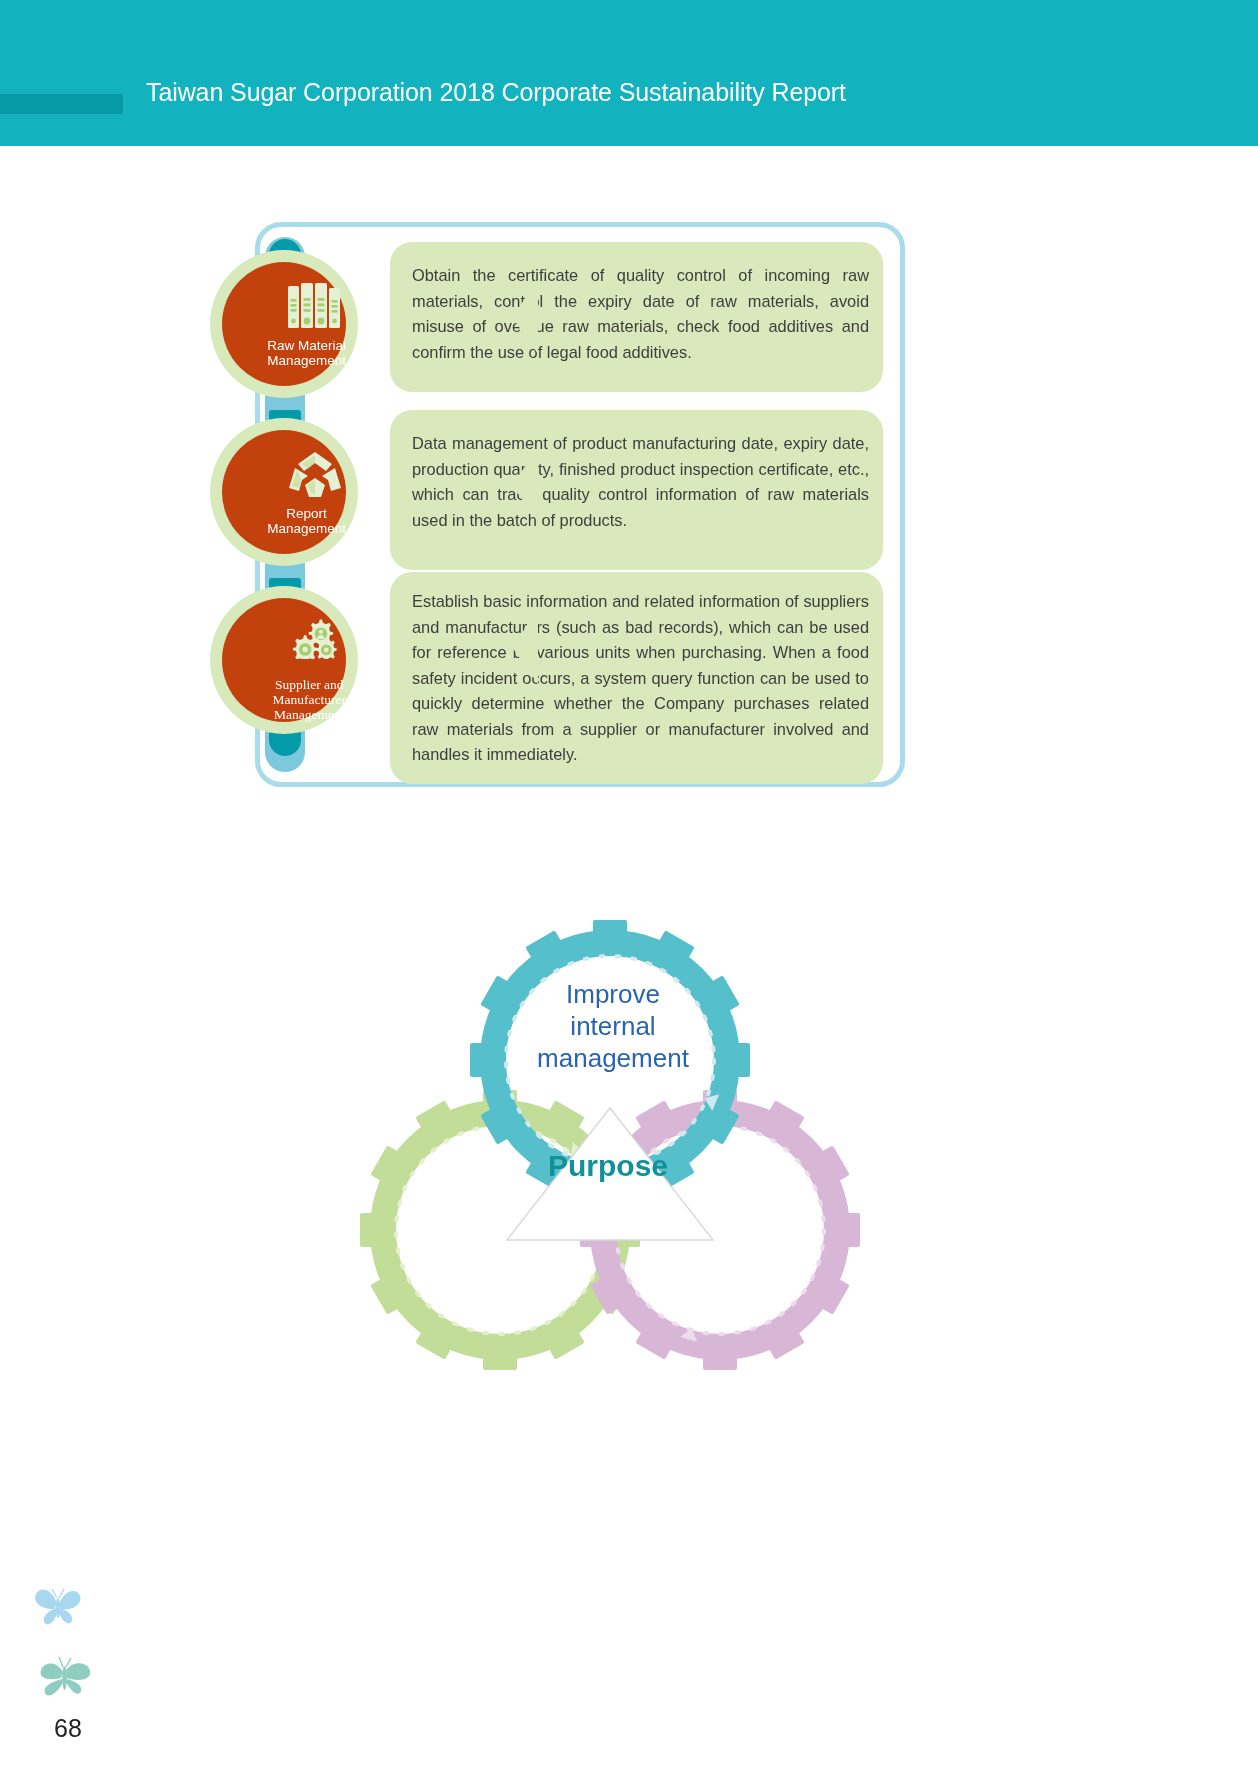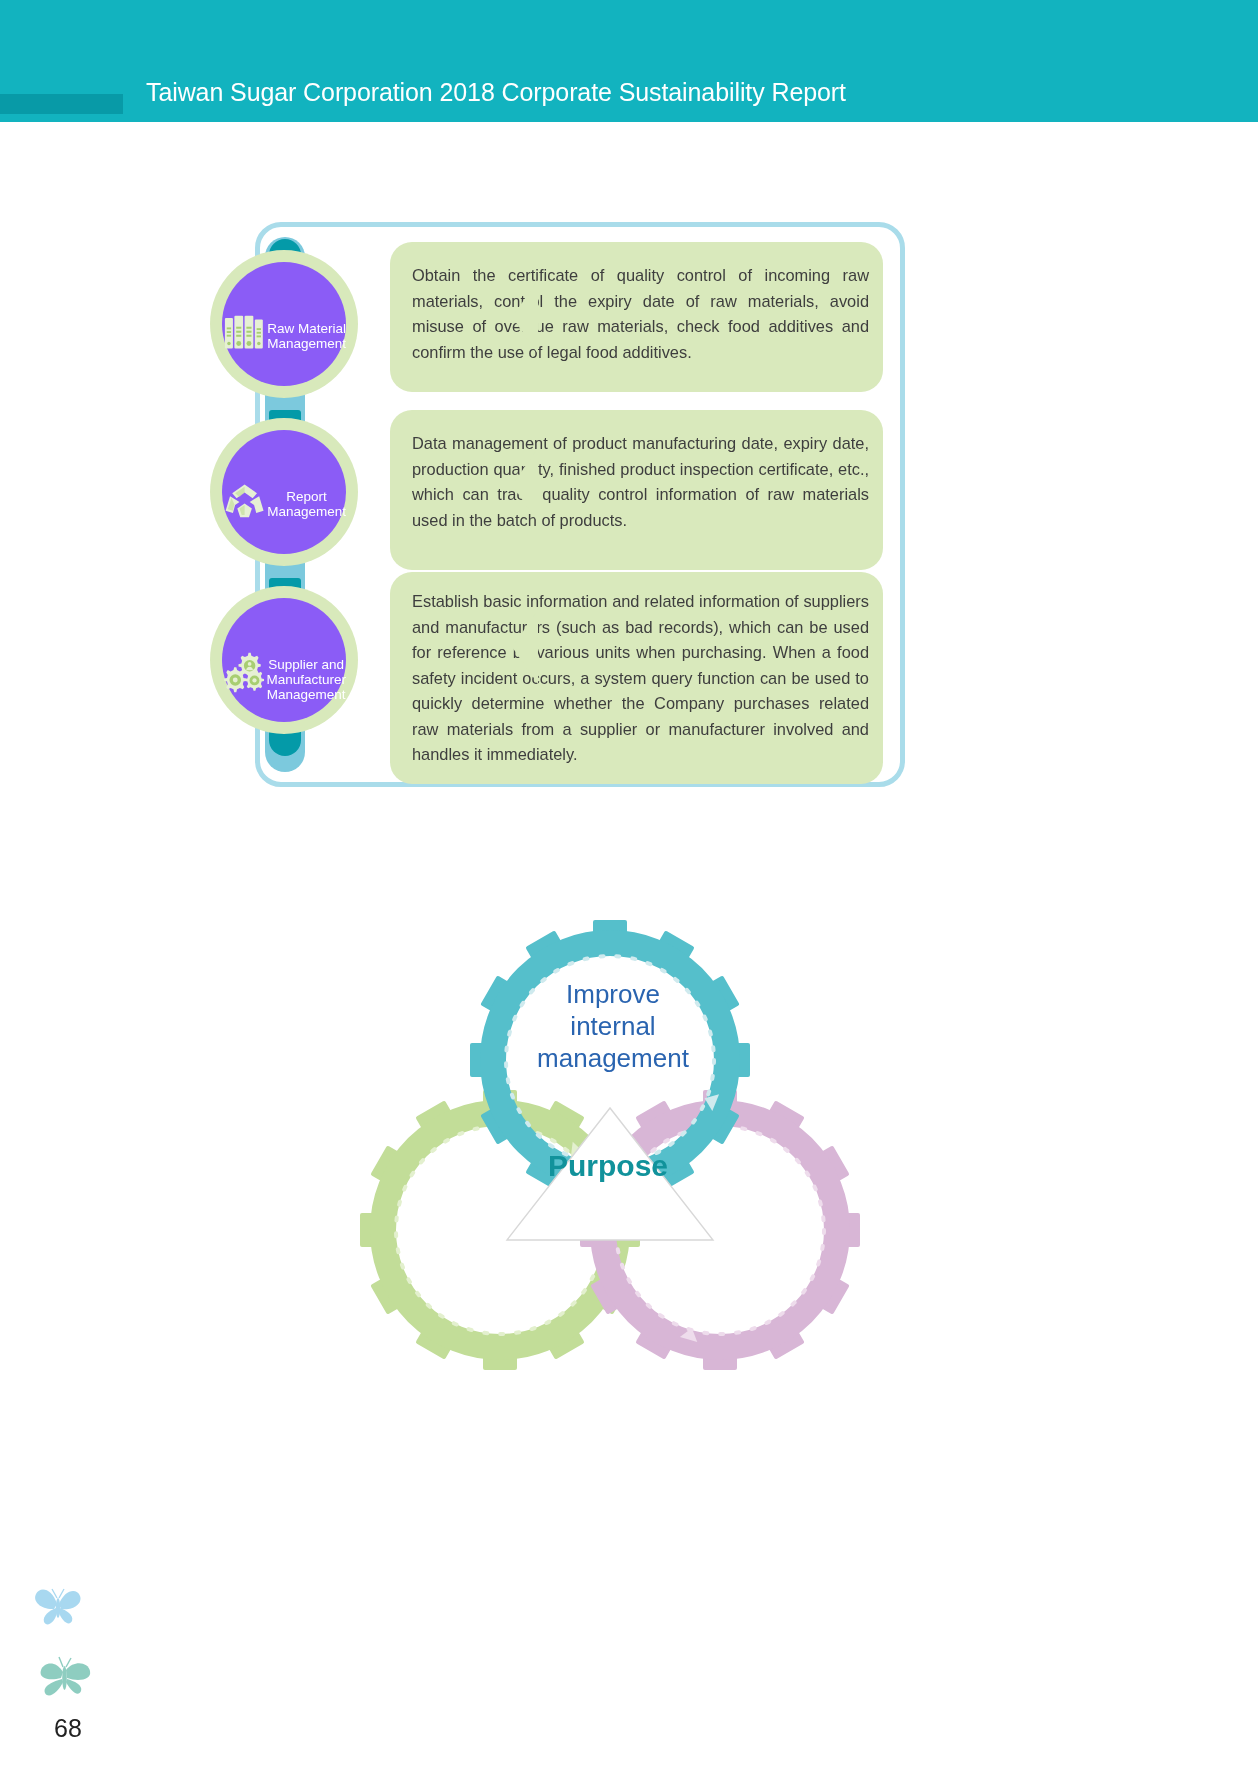--- a/index.html
+++ b/index.html
@@ -7,21 +7,21 @@
   body {
     width: 1258px; height: 1790px;
     position: relative; overflow: hidden;
     font-family: "Liberation Sans", sans-serif;
     color: #3f3f3f;
   }
 
   
   .header-bar {
     position: absolute; left: 0; top: 0;
-    width: 1258px; height: 122px;
+    width: 1258px; height: 146px;
     background: #12b3bf;
   }
   .header-accent {
     position: absolute; left: 0; top: 94px;
     width: 123px; height: 20px;
     background: #089aa7;
   }
   .header-title {
     position: absolute; left: 146px; top: 78px;
     font-size: 25px; color: #ffffff;
@@ -68,34 +68,34 @@
   .circle-outer {
     position: absolute; left: -45px; top: 0;
     width: 148px; height: 148px;
     border-radius: 50%;
     background: #d8e9bb;
     display: flex; align-items: center; justify-content: center;
   }
   .circle-inner {
     width: 124px; height: 124px;
     border-radius: 50%;
-    background: #8b5cf6;
+    background: #c2410c;
     position: relative;
-    display: flex; flex-direction: row;
-    align-items: center; justify-content: flex-start;
+    display: flex; flex-direction: column;
+    align-items: flex-end; justify-content: flex-start;
     padding-top: 20px;
   }
   .circle-icon { width: 62px; height: 52px; }
   .circle-label {
     margin-top: 4px;
     color: #ffffff; font-size: 13.5px;
     line-height: 15px; text-align: center;
     font-family: "Liberation Sans", sans-serif;
   }
-  .circle-label.three-line { margin-top: 18px; }
+  .circle-label.three-line { margin-top: 18px; font-family: Liberation Serif, serif; }
 
   .bubble {
     position: absolute; left: 135px; top: -8px;
     width: 493px; min-height: 150px;
     background: #d9e9bc;
     border-radius: 22px;
     padding: 21px 14px 16px 22px;
   }
   .bubble p {
     font-size: 16.4px; line-height: 25.5px;

